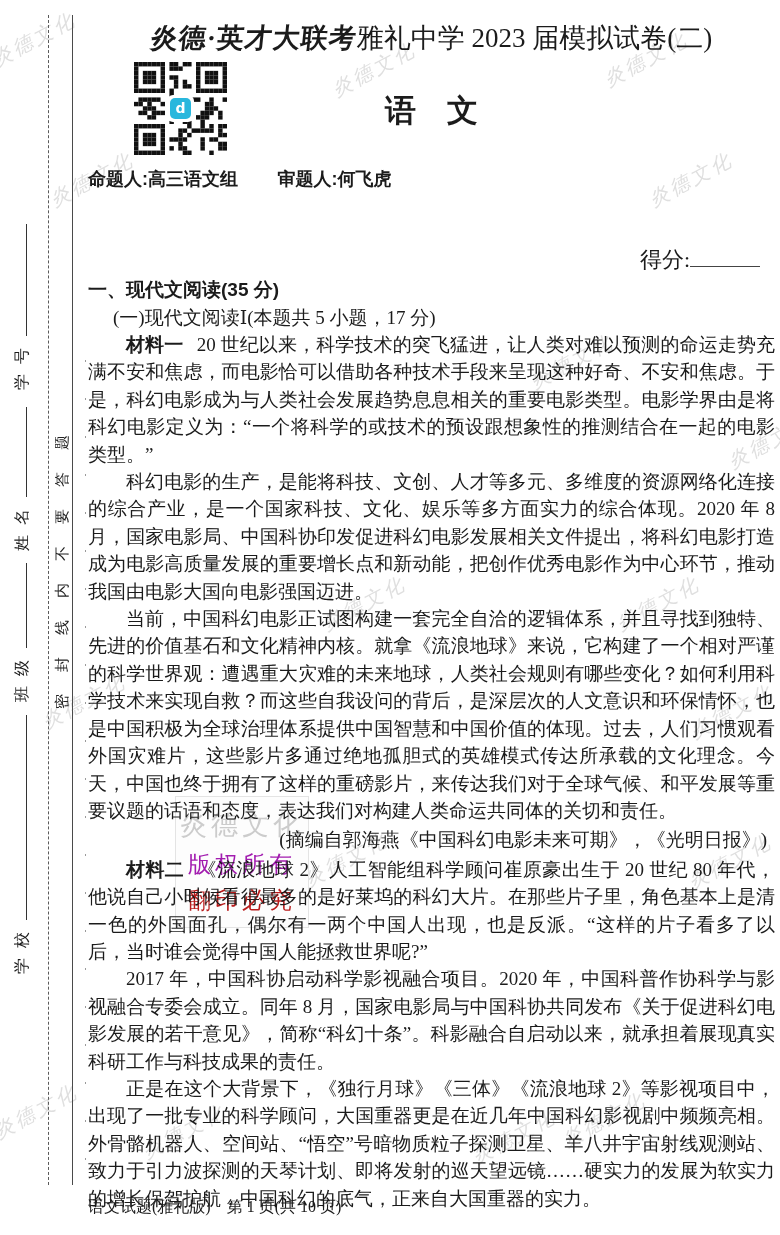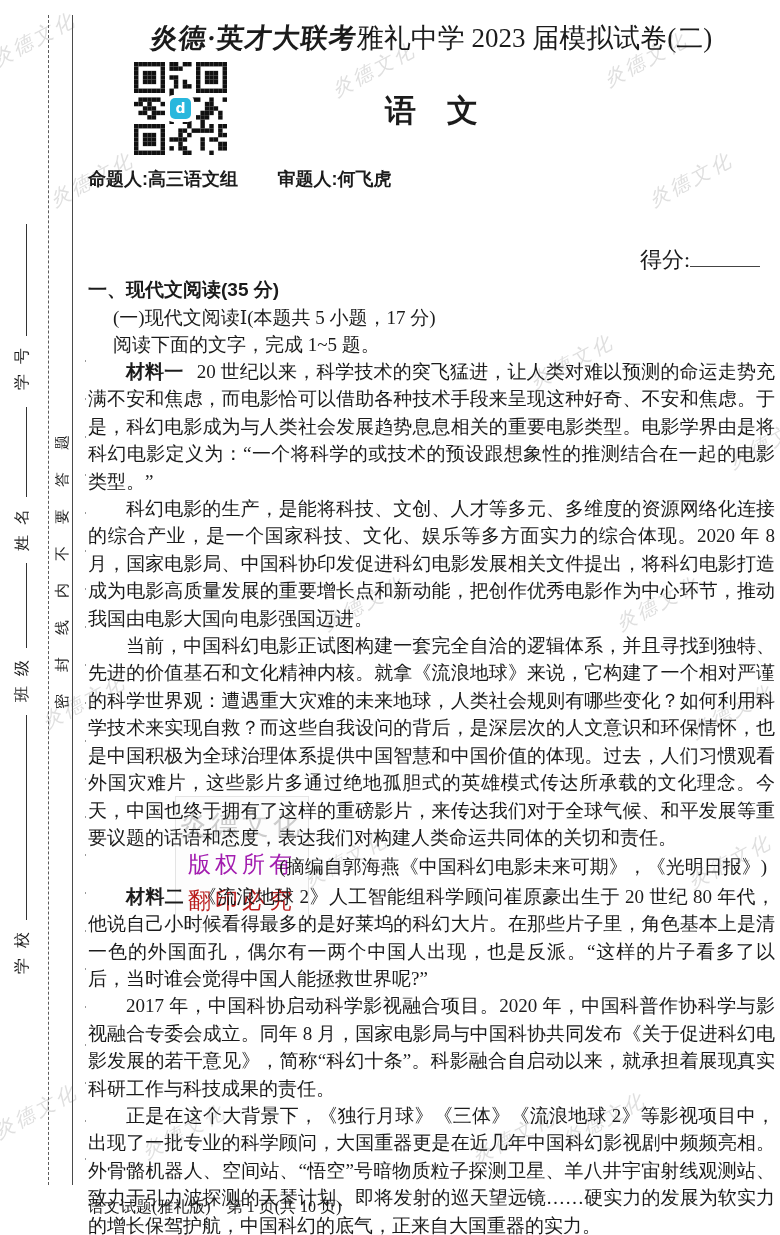--- a/index.html
+++ b/index.html
@@ -344,21 +344,20 @@
   </div>
 
 
   <div class="score">
     <span>得分:</span><span class="score-line"></span>
   </div>
 
   <div class="main">
     <div class="h1">一、现代文阅读(35 分)</div>
     <div class="h2">(一)现代文阅读Ⅰ(本题共 5 小题，17 分)</div>
-    <div class="h3">阅读下面的文字，完成 1~5 题。</div>
 
     <p class="para"><b class="mat">材料一</b><span>20 世纪以来，科学技术的突飞猛进，让人类对难以预测的命运走势充满不安和焦虑，而电影恰可以借助各种技术手段来呈现这种好奇、不安和焦虑。于是，科幻电影成为与人类社会发展趋势息息相关的重要电影类型。电影学界由是将科幻电影定义为：“一个将科学的或技术的预设跟想象性的推测结合在一起的电影类型。”</span></p>
     <p class="para">科幻电影的生产，是能将科技、文创、人才等多元、多维度的资源网络化连接的综合产业，是一个国家科技、文化、娱乐等多方面实力的综合体现。2020 年 8 月，国家电影局、中国科协印发促进科幻电影发展相关文件提出，将科幻电影打造成为电影高质量发展的重要增长点和新动能，把创作优秀电影作为中心环节，推动我国由电影大国向电影强国迈进。</p>
     <p class="para">当前，中国科幻电影正试图构建一套完全自洽的逻辑体系，并且寻找到独特、先进的价值基石和文化精神内核。就拿《流浪地球》来说，它构建了一个相对严谨的科学世界观：遭遇重大灾难的未来地球，人类社会规则有哪些变化？如何利用科学技术来实现自救？而这些自我设问的背后，是深层次的人文意识和环保情怀，也是中国积极为全球治理体系提供中国智慧和中国价值的体现。过去，人们习惯观看外国灾难片，这些影片多通过绝地孤胆式的英雄模式传达所承载的文化理念。今天，中国也终于拥有了这样的重磅影片，来传达我们对于全球气候、和平发展等重要议题的话语和态度，表达我们对构建人类命运共同体的关切和责任。</p>
 
     <p class="attribution">(摘编自郭海燕《中国科幻电影未来可期》，《光明日报》)</p>
 
     <p class="para"><b class="mat">材料二</b><span>《流浪地球 2》人工智能组科学顾问崔原豪出生于 20 世纪 80 年代，他说自己小时候看得最多的是好莱坞的科幻大片。在那些片子里，角色基本上是清一色的外国面孔，偶尔有一两个中国人出现，也是反派。“这样的片子看多了以后，当时谁会觉得中国人能拯救世界呢?”</span></p>
     <p class="para">2017 年，中国科协启动科学影视融合项目。2020 年，中国科普作协科学与影视融合专委会成立。同年 8 月，国家电影局与中国科协共同发布《关于促进科幻电影发展的若干意见》，简称“科幻十条”。科影融合自启动以来，就承担着展现真实科研工作与科技成果的责任。</p>
     <p class="para">正是在这个大背景下，《独行月球》《三体》《流浪地球 2》等影视项目中，出现了一批专业的科学顾问，大国重器更是在近几年中国科幻影视剧中频频亮相。外骨骼机器人、空间站、“悟空”号暗物质粒子探测卫星、羊八井宇宙射线观测站、致力于引力波探测的天琴计划、即将发射的巡天望远镜……硬实力的发展为软实力的增长保驾护航，中国科幻的底气，正来自大国重器的实力。</p>

